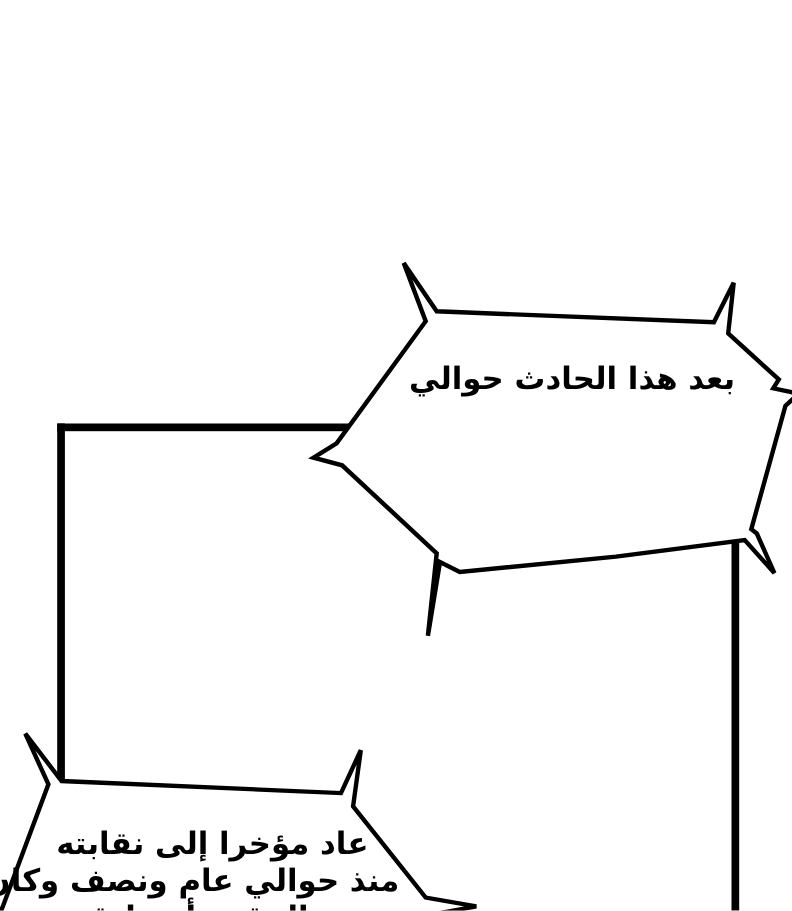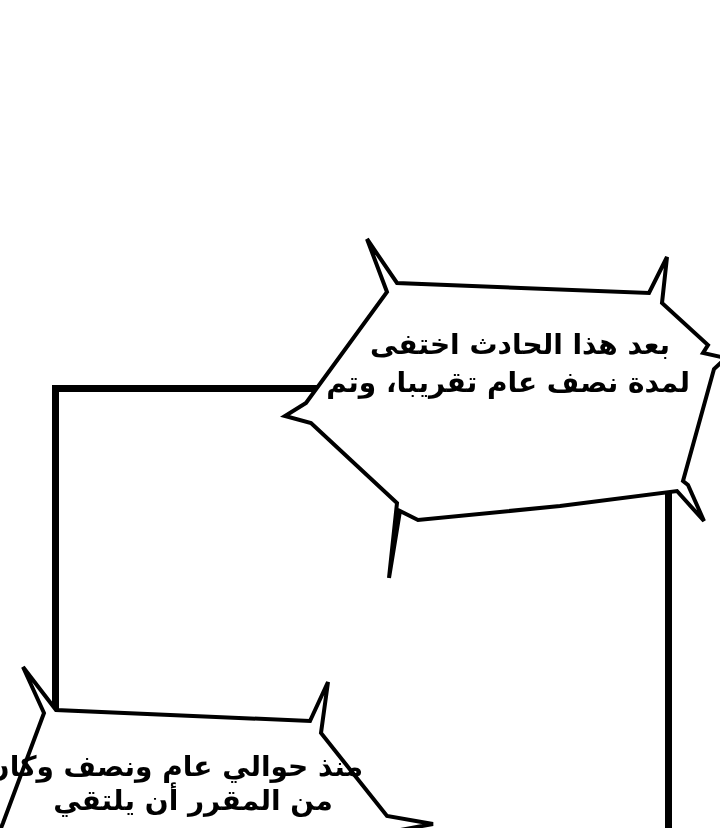--- a/index.html
+++ b/index.html
@@ -58,22 +58,22 @@
     <rect x="52" y="385" width="283" height="7" fill="#000000"></rect>
     <rect x="52" y="385" width="7" height="331" fill="#000000"></rect>
     <rect x="665" y="490" width="7" height="338" fill="#000000"></rect>
 
     <polygon points="367,239 397,283 649,293 667,257 662,303 708,345 703,353 726,358 714,369 683,481 688,485 704,521 677,491 560,506 418,520 400,511 389,578 397,503 311,423 285,416 306,403 387,292" fill="#ffffff" stroke="#000000" stroke-width="4" stroke-miterlimit="5"></polygon>
 
     <polygon points="23,667 56,710 310,721 328,682 321,733 387,816 433,824 395,831 370,880 -20,880 3,823 44,713" fill="#ffffff" stroke="#000000" stroke-width="4" stroke-miterlimit="5"></polygon>
   </svg>
 
   <div class="bubble-text bubble-text-top" dir="rtl">
-    <span class="line">بعد هذا الحادث اختفى</span>
-    <span class="line">لمدة نصف عام تقريبا، وتم</span>
+    <span class="line">بعد هذا الحادث حوالي</span>
   </div>
 
   <div class="bubble-text bubble-text-bottom" dir="rtl">
+    <span class="line">عاد مؤخرا إلى نقابته</span>
     <span class="line">منذ حوالي عام ونصف وكان</span>
     <span class="line">من المقرر أن يلتقي</span>
   </div>
 
 </div>
 
 </body></html>

